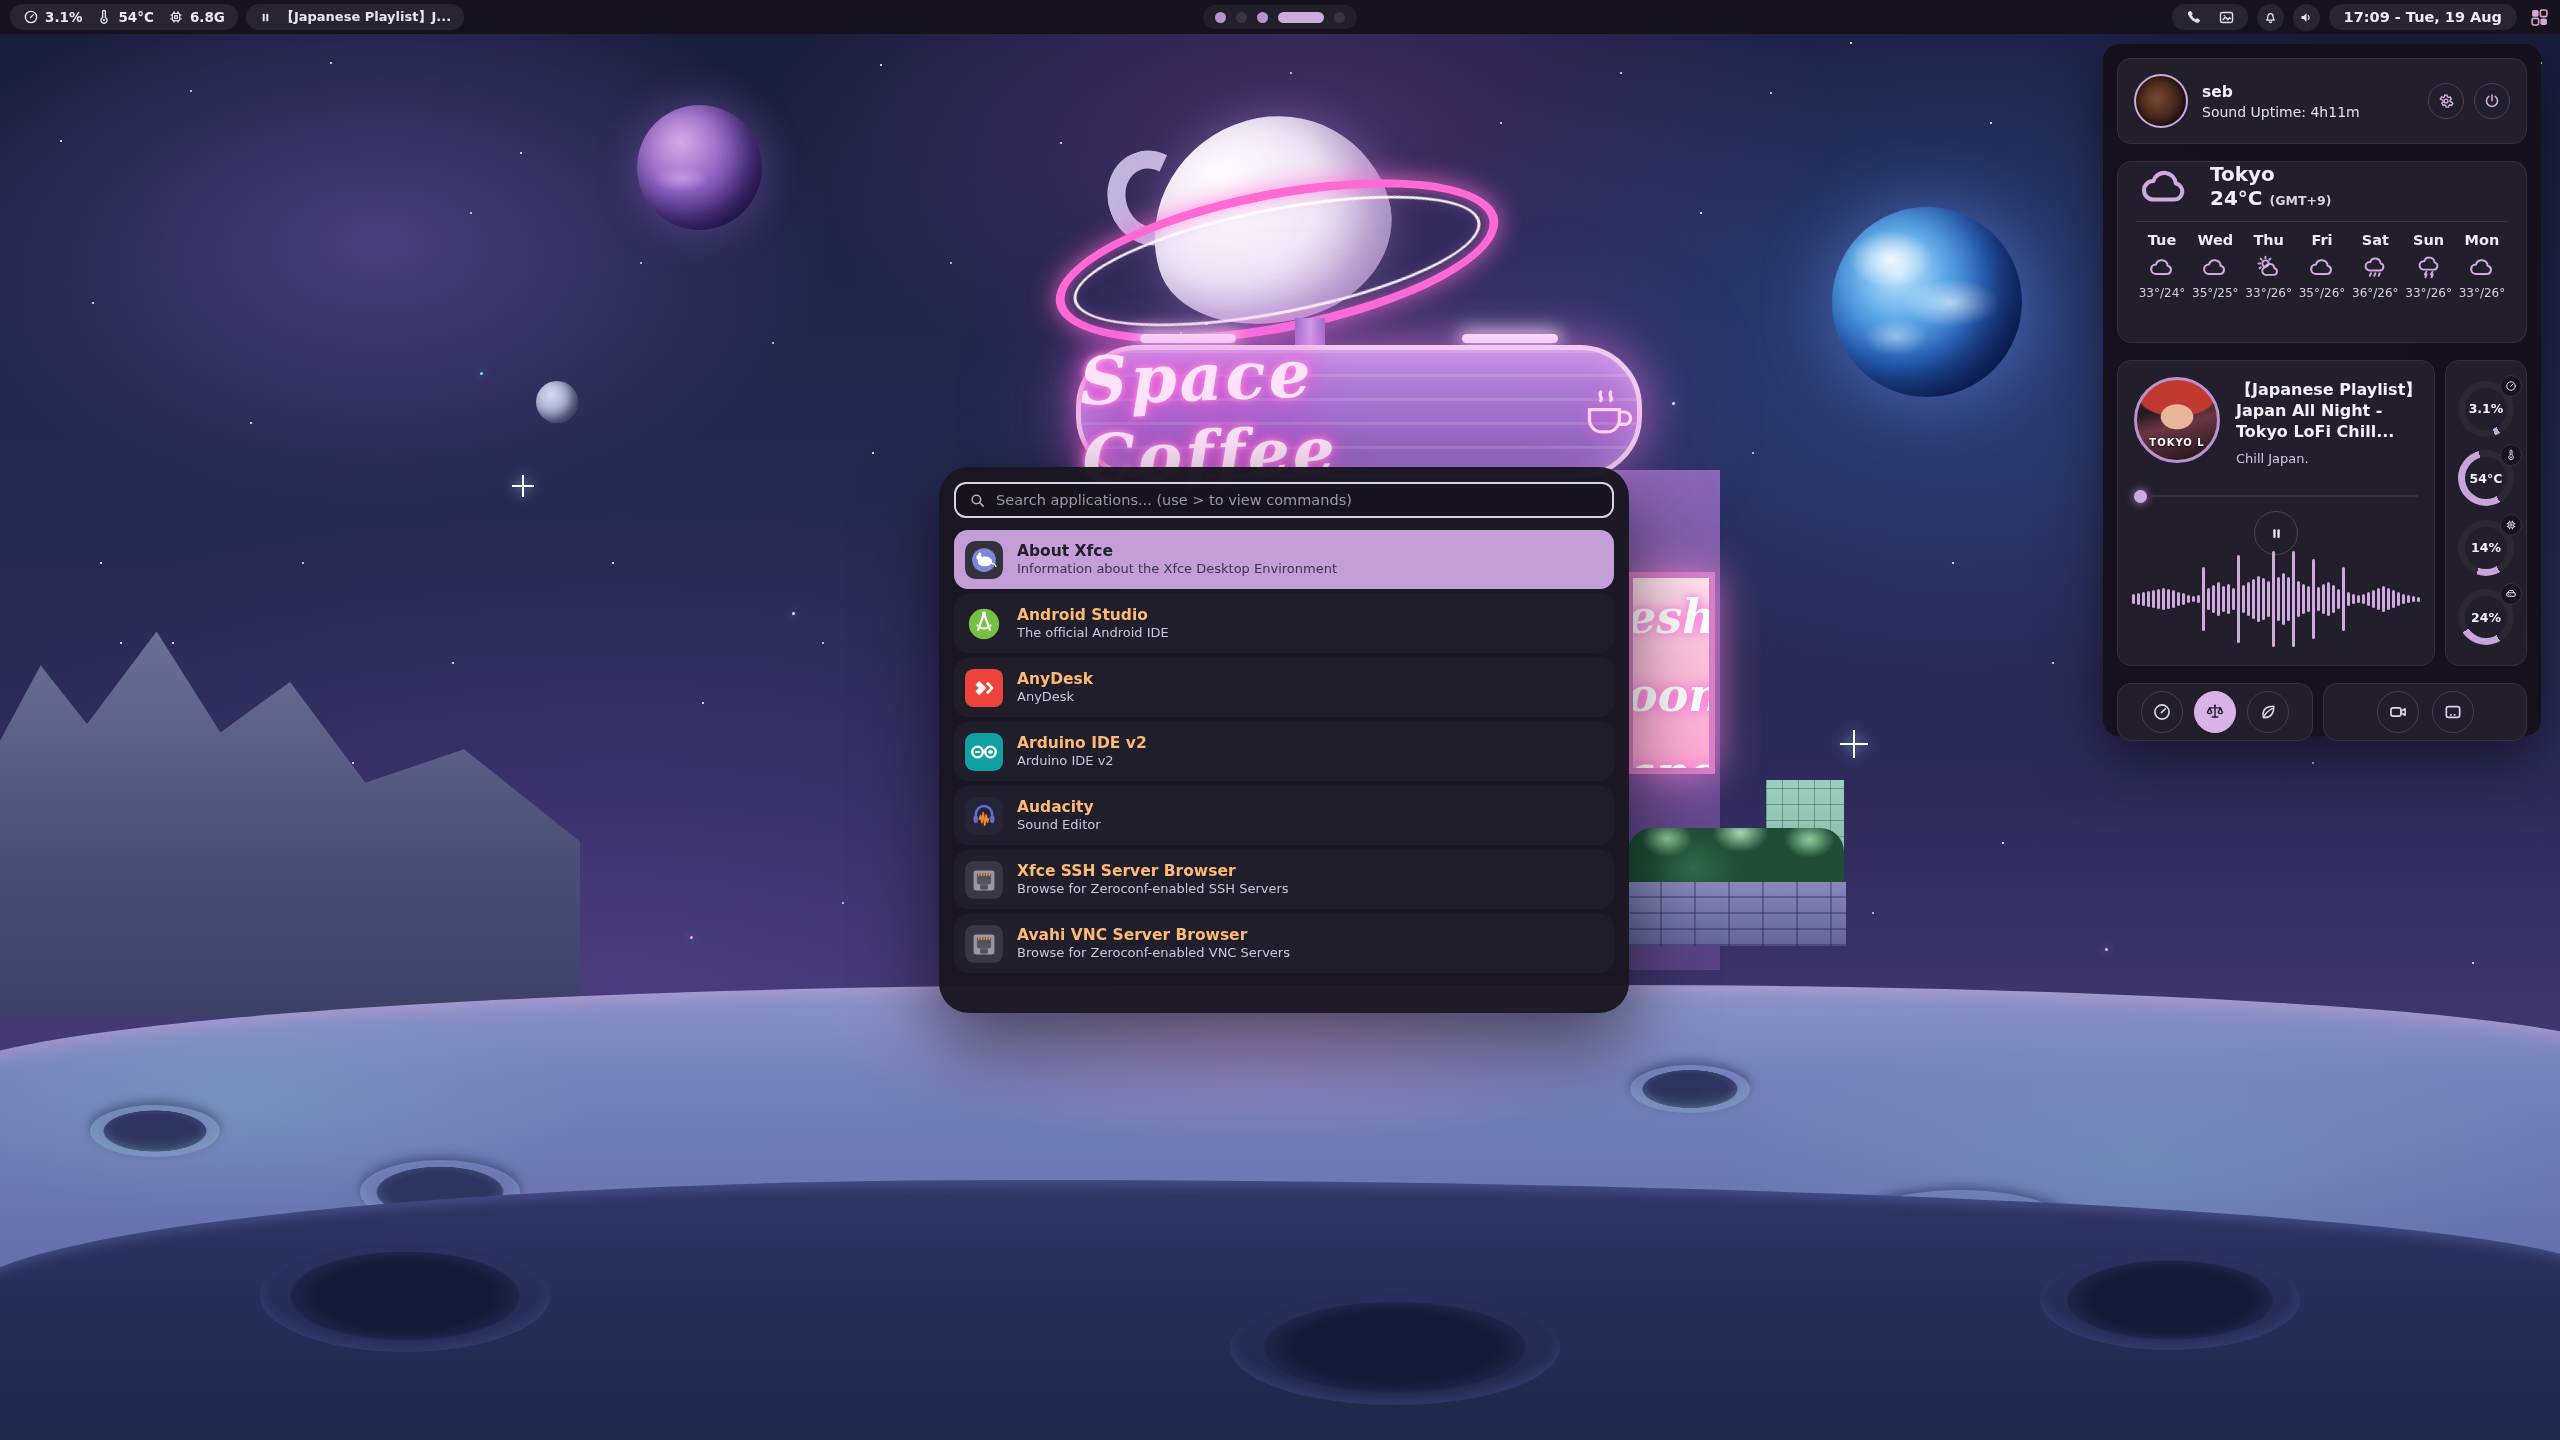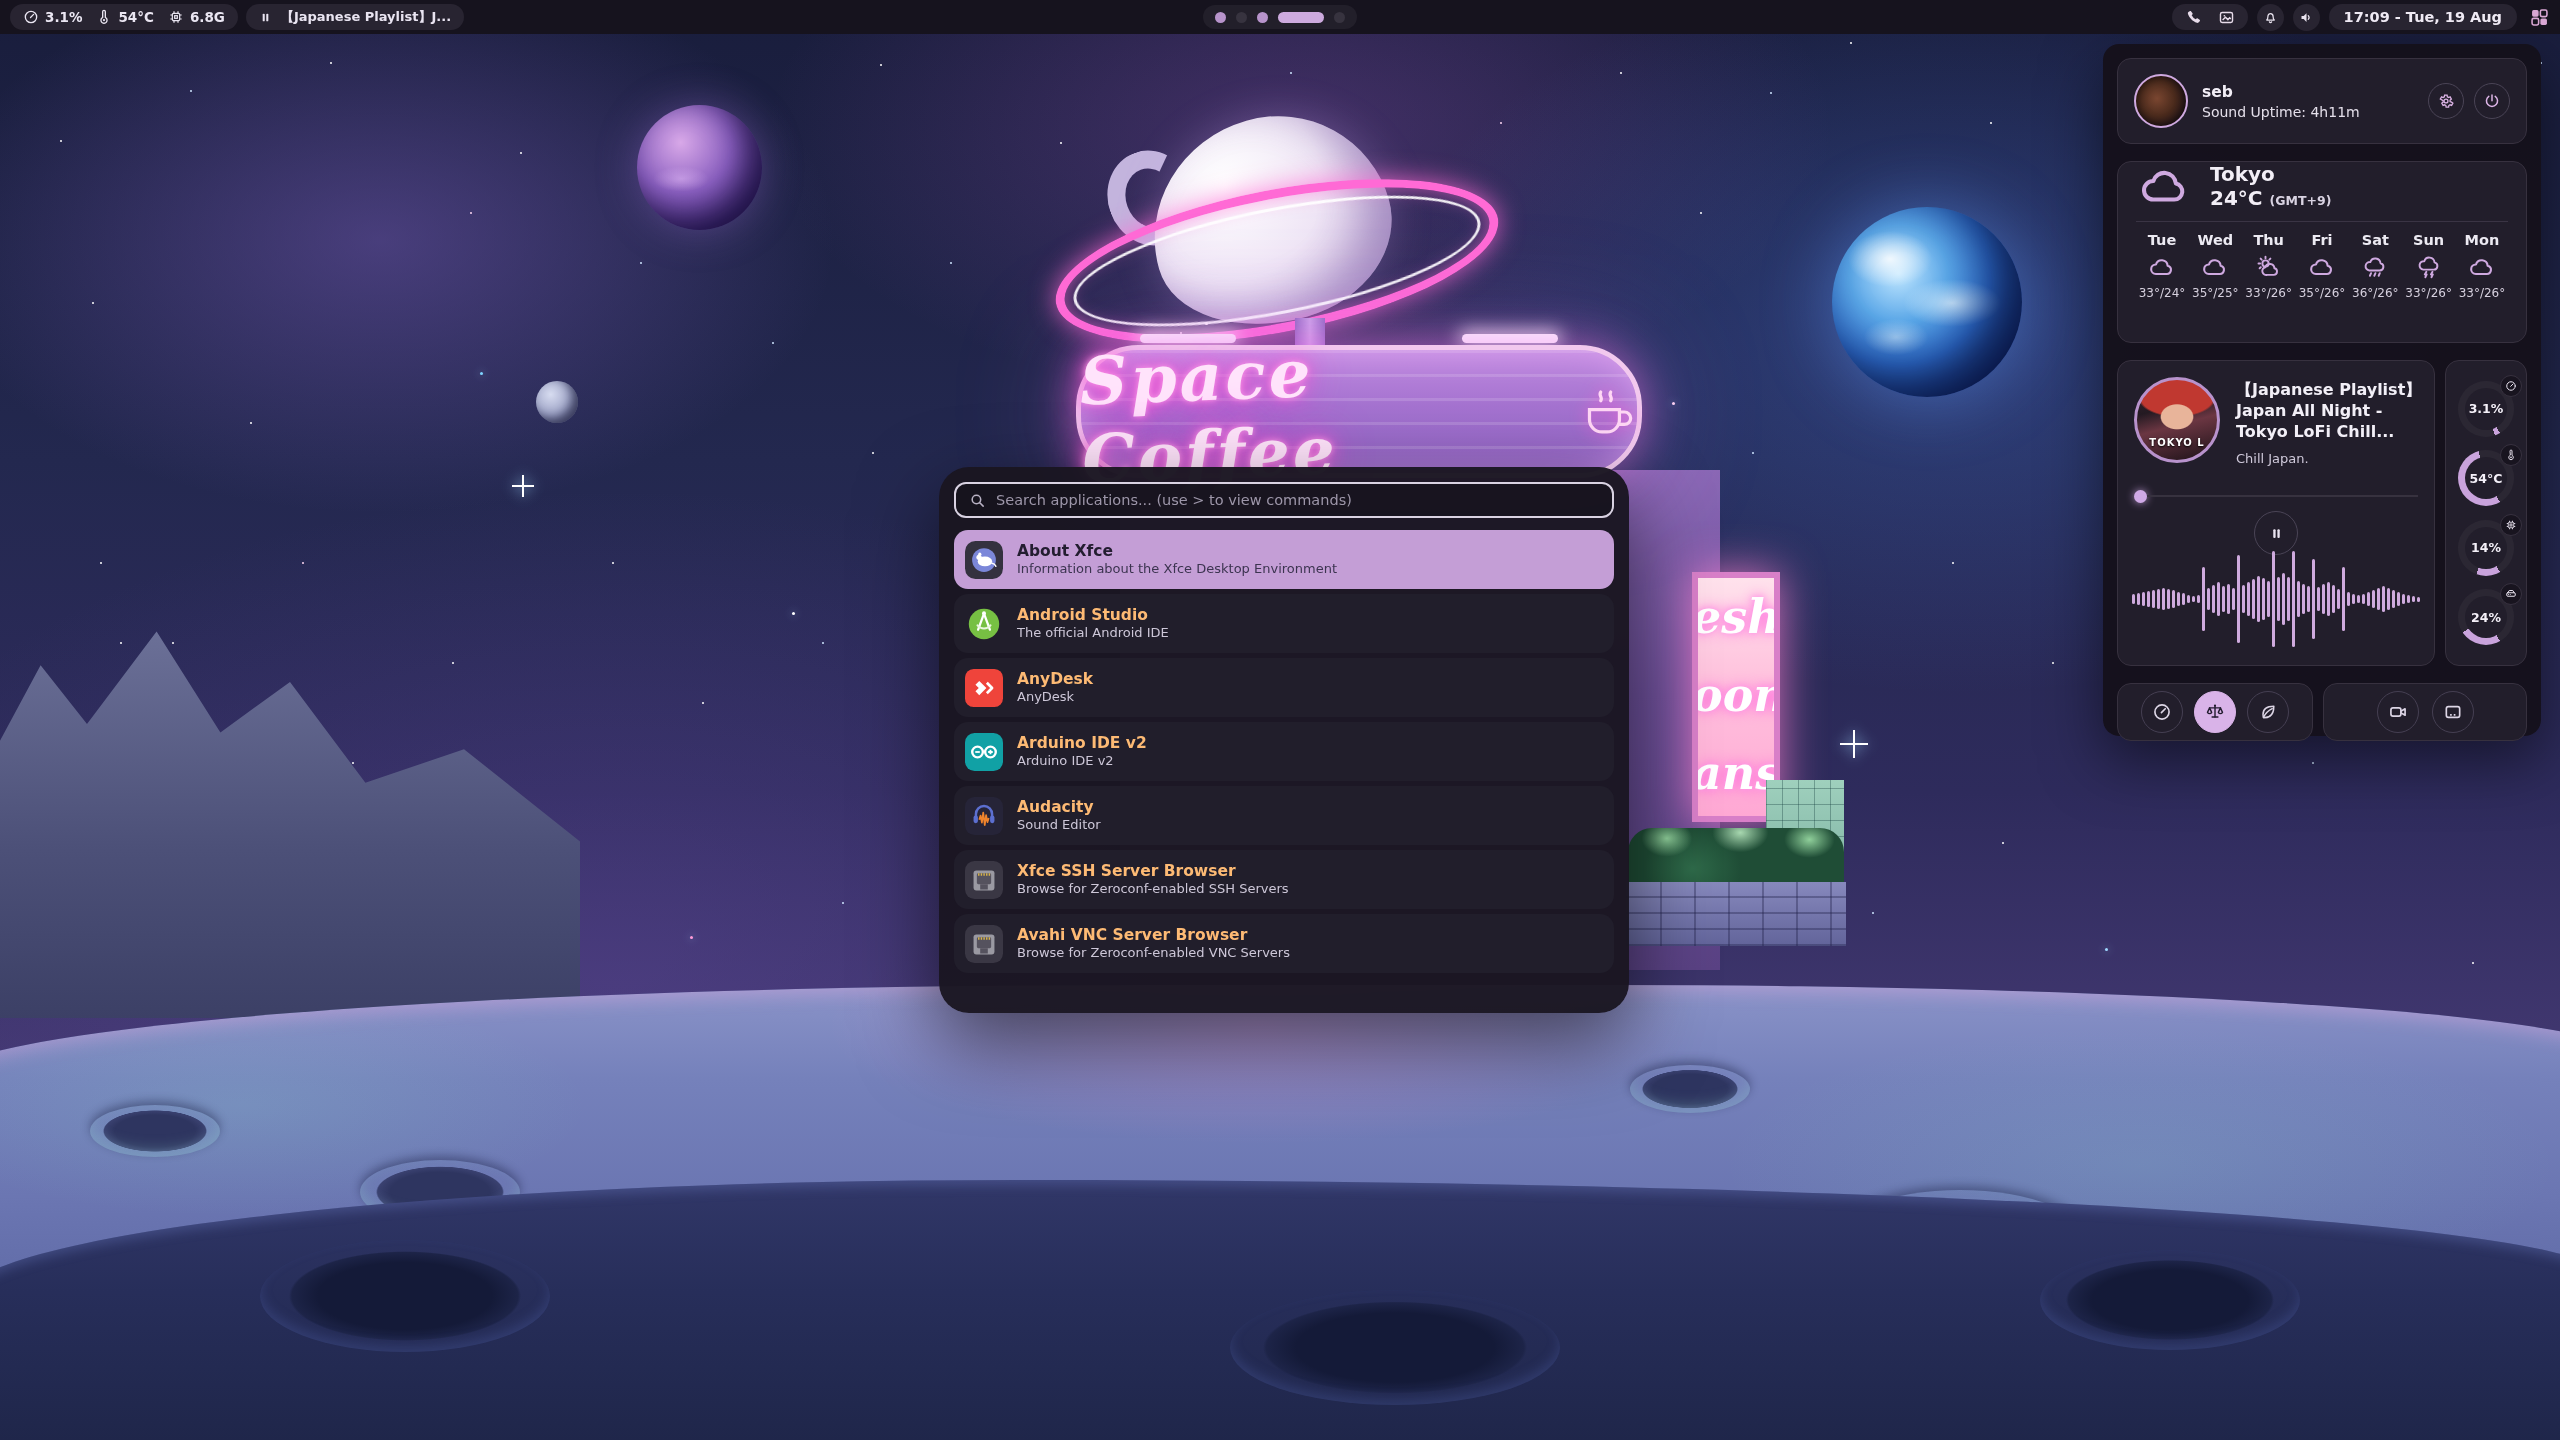--- a/index.html
+++ b/index.html
@@ -85,21 +85,21 @@
     border:5px solid #f2c8ee;
     box-shadow:0 0 46px rgba(255,120,230,.55), 0 0 120px rgba(200,120,255,.35), inset 0 0 34px rgba(255,190,255,.45);
     display:flex; align-items:center; justify-content:center; gap:14px; }
   .sign-text { font-family:"DejaVu Serif","Liberation Serif",serif; font-style:italic; font-weight:bold;
     font-size:66px; color:#ffe3fb; letter-spacing:3px; transform:rotate(-2deg);
     text-shadow:0 0 6px #ff9bea, 0 0 18px #ff5fd8, 0 0 40px #e03fd0; }
   .sign-cup-icon { width:64px; height:64px; color:#ffd7f5; filter:drop-shadow(0 0 8px #ff5fd8); }
 
   .building { position:absolute; left:1120px; top:470px; width:600px; height:500px;
     background:linear-gradient(180deg,#8a68b5 0%,#6b4f98 45%,#5a4284 100%); }
-  .bwindow { position:absolute; left:1692px; top:572px; width:88px; height:250px; overflow:hidden;
+  .bwindow { position:absolute; left:1627px; top:572px; width:88px; height:202px; overflow:hidden;
     border:6px solid #d87fc8; background:linear-gradient(180deg,#ffe2ec 0%,#ffc4de 40%,#ffa8d4 100%);
     box-shadow:0 0 44px rgba(255,130,210,.8); }
   .neon-line { display:block; font-family:"DejaVu Serif","Liberation Serif",serif; font-style:italic;
     font-weight:bold; font-size:46px; line-height:78px; color:#fff; margin-left:-6px;
     text-shadow:0 0 5px #ff9bea, 0 0 14px #ff5fd8; }
   .tiles { position:absolute; left:1766px; top:780px; width:78px; height:105px;
     background:
       repeating-linear-gradient(90deg, rgba(20,60,60,.35) 0 1px, transparent 1px 16px),
       repeating-linear-gradient(0deg, rgba(20,60,60,.35) 0 1px, transparent 1px 16px),
       linear-gradient(180deg,#9fd0bd,#7fb3a3); }

